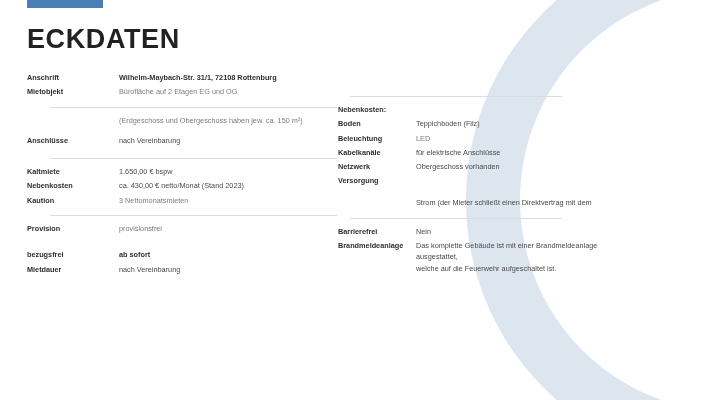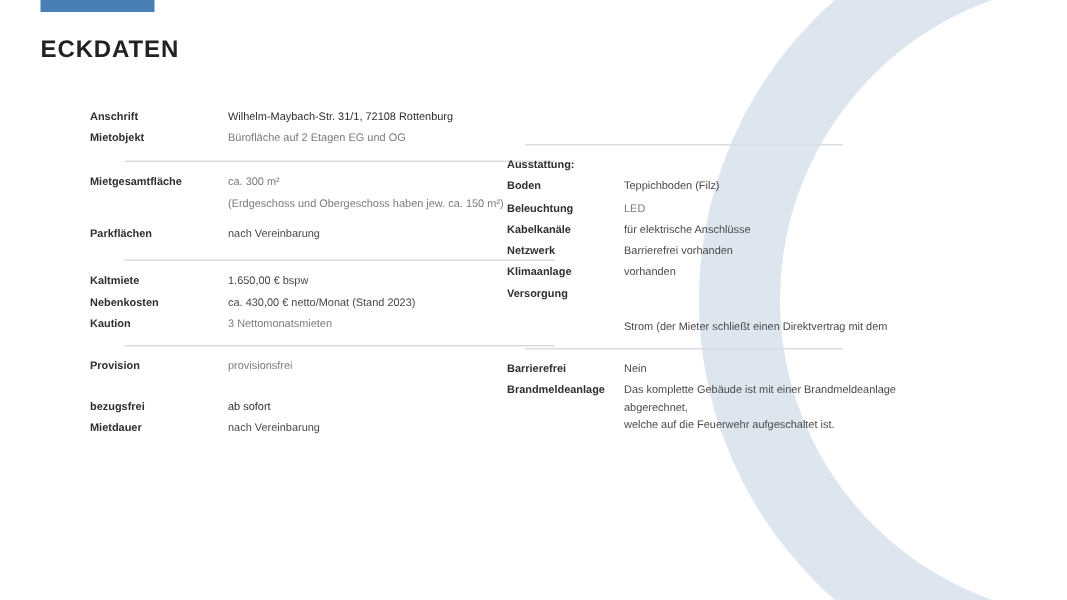--- a/index.html
+++ b/index.html
@@ -39,53 +39,53 @@
     width: 76px;
     height: 8px;
     background: #4a7fb5;
   }
 
   
   .title {
     position: absolute;
     left: 27px;
     top: 26px;
-    font-size: 16px;
+    font-size: 27px;
     font-weight: bold;
     letter-spacing: 0.6px;
     color: #222222;
     line-height: 1;
   }
 
   
   .col {
     position: absolute;
   }
-  .col-left  { left: 27px;  top: 72px;  width: 310px; margin-left: 33px; }
+  .col-left  { left: 27px;  top: 72px;  width: 310px; }
   .col-right { left: 338px; top: 96px;  width: 262px; }
 
   .row {
     display: flex;
     align-items: flex-start;
     margin-bottom: 3px;
   }
   .row .lbl {
     font-size: 7.3px;
     font-weight: bold;
     color: #2f2f2f;
     line-height: 1.55;
     flex: 0 0 auto;
   }
   .row .val {
     font-size: 7.3px;
     color: #4a4a4a;
     line-height: 1.55;
     flex: 1 1 auto;
   }
-  .row .val.bold { font-weight: normal; color: #2f2f2f; }
+  .row .val.bold { font-weight: bold; color: #2f2f2f; }
   .row .val.light { color: #7b7b7b; }
   .row .val .sub  { display: block; }
   .row .val .indent { display:block; padding-left: 22px; }
 
   .col-left .lbl { width: 92px; }
   .col-right .lbl { width: 78px; }
 
   .gap-sm { height: 6px; }
   .gap-md { height: 9px; }
   .gap-lg { height: 12px; }
@@ -124,31 +124,27 @@
       <div class="row">
         <span class="lbl">Mietobjekt</span>
         <span class="val light">Bürofläche auf 2 Etagen EG und OG</span>
       </div>
     </div>
 
     <div class="gap-sm"></div>
     <hr class="sep">
 
     <div>
-      <div class="row">
-        <span class="lbl">Mietgesamtfläche</span>
-        <span class="val light">ca. 300 m²</span>
-      </div>
       <div class="row note-block">
         <span class="lbl"></span>
         <span class="val light">(Erdgeschoss und Obergeschoss haben jew. ca. 150 m²)</span>
       </div>
       <div class="gap-sm"></div>
       <div class="row">
-        <span class="lbl">Parkflächen</span>
+        <span class="lbl">Anschlüsse</span>
         <span class="val">nach Vereinbarung</span>
       </div>
     </div>
 
     <div class="gap-md"></div>
     <hr class="sep">
 
     <div>
       <div class="row">
         <span class="lbl">Kaltmiete</span>
@@ -189,62 +185,58 @@
       </div>
     </div>
   </div>
 
   <div class="col col-right">
 
     <hr class="sep">
 
     <div>
       <div class="row heading-row">
-        <span class="lbl">Ausstattung:</span>
+        <span class="lbl">Nebenkosten:</span>
         <span class="val"></span>
       </div>
       <div class="row">
         <span class="lbl">Boden</span>
         <span class="val">Teppichboden (Filz)</span>
       </div>
       <div class="row">
         <span class="lbl">Beleuchtung</span>
         <span class="val light">LED</span>
       </div>
       <div class="row">
         <span class="lbl">Kabelkanäle</span>
         <span class="val">für elektrische Anschlüsse</span>
       </div>
       <div class="row">
         <span class="lbl">Netzwerk</span>
-        <span class="val">Barrierefrei vorhanden</span>
-      </div>
-      <div class="row">
-        <span class="lbl">Klimaanlage</span>
-        <span class="val">vorhanden</span>
+        <span class="val">Obergeschoss vorhanden</span>
       </div>
       <div class="row">
         <span class="lbl">Versorgung</span>
         <span class="val">
           <span class="sub" style="margin-top:22px">Strom (der Mieter schließt einen Direktvertrag mit dem</span>
         </span>
       </div>
     </div>
 
     <div class="gap-sm"></div>
     <hr class="sep">
 
     <div>
       <div class="row">
         <span class="lbl">Barrierefrei</span>
         <span class="val">Nein</span>
       </div>
       <div class="row">
         <span class="lbl">Brandmeldeanlage</span>
         <span class="val">
-          <span class="sub">Das komplette Gebäude ist mit einer Brandmeldeanlage abgerechnet,</span>
+          <span class="sub">Das komplette Gebäude ist mit einer Brandmeldeanlage ausgestattet,</span>
           <span class="sub">welche auf die Feuerwehr aufgeschaltet ist.</span>
         </span>
       </div>
     </div>
   </div>
 
 </div>
 
 </body></html>

